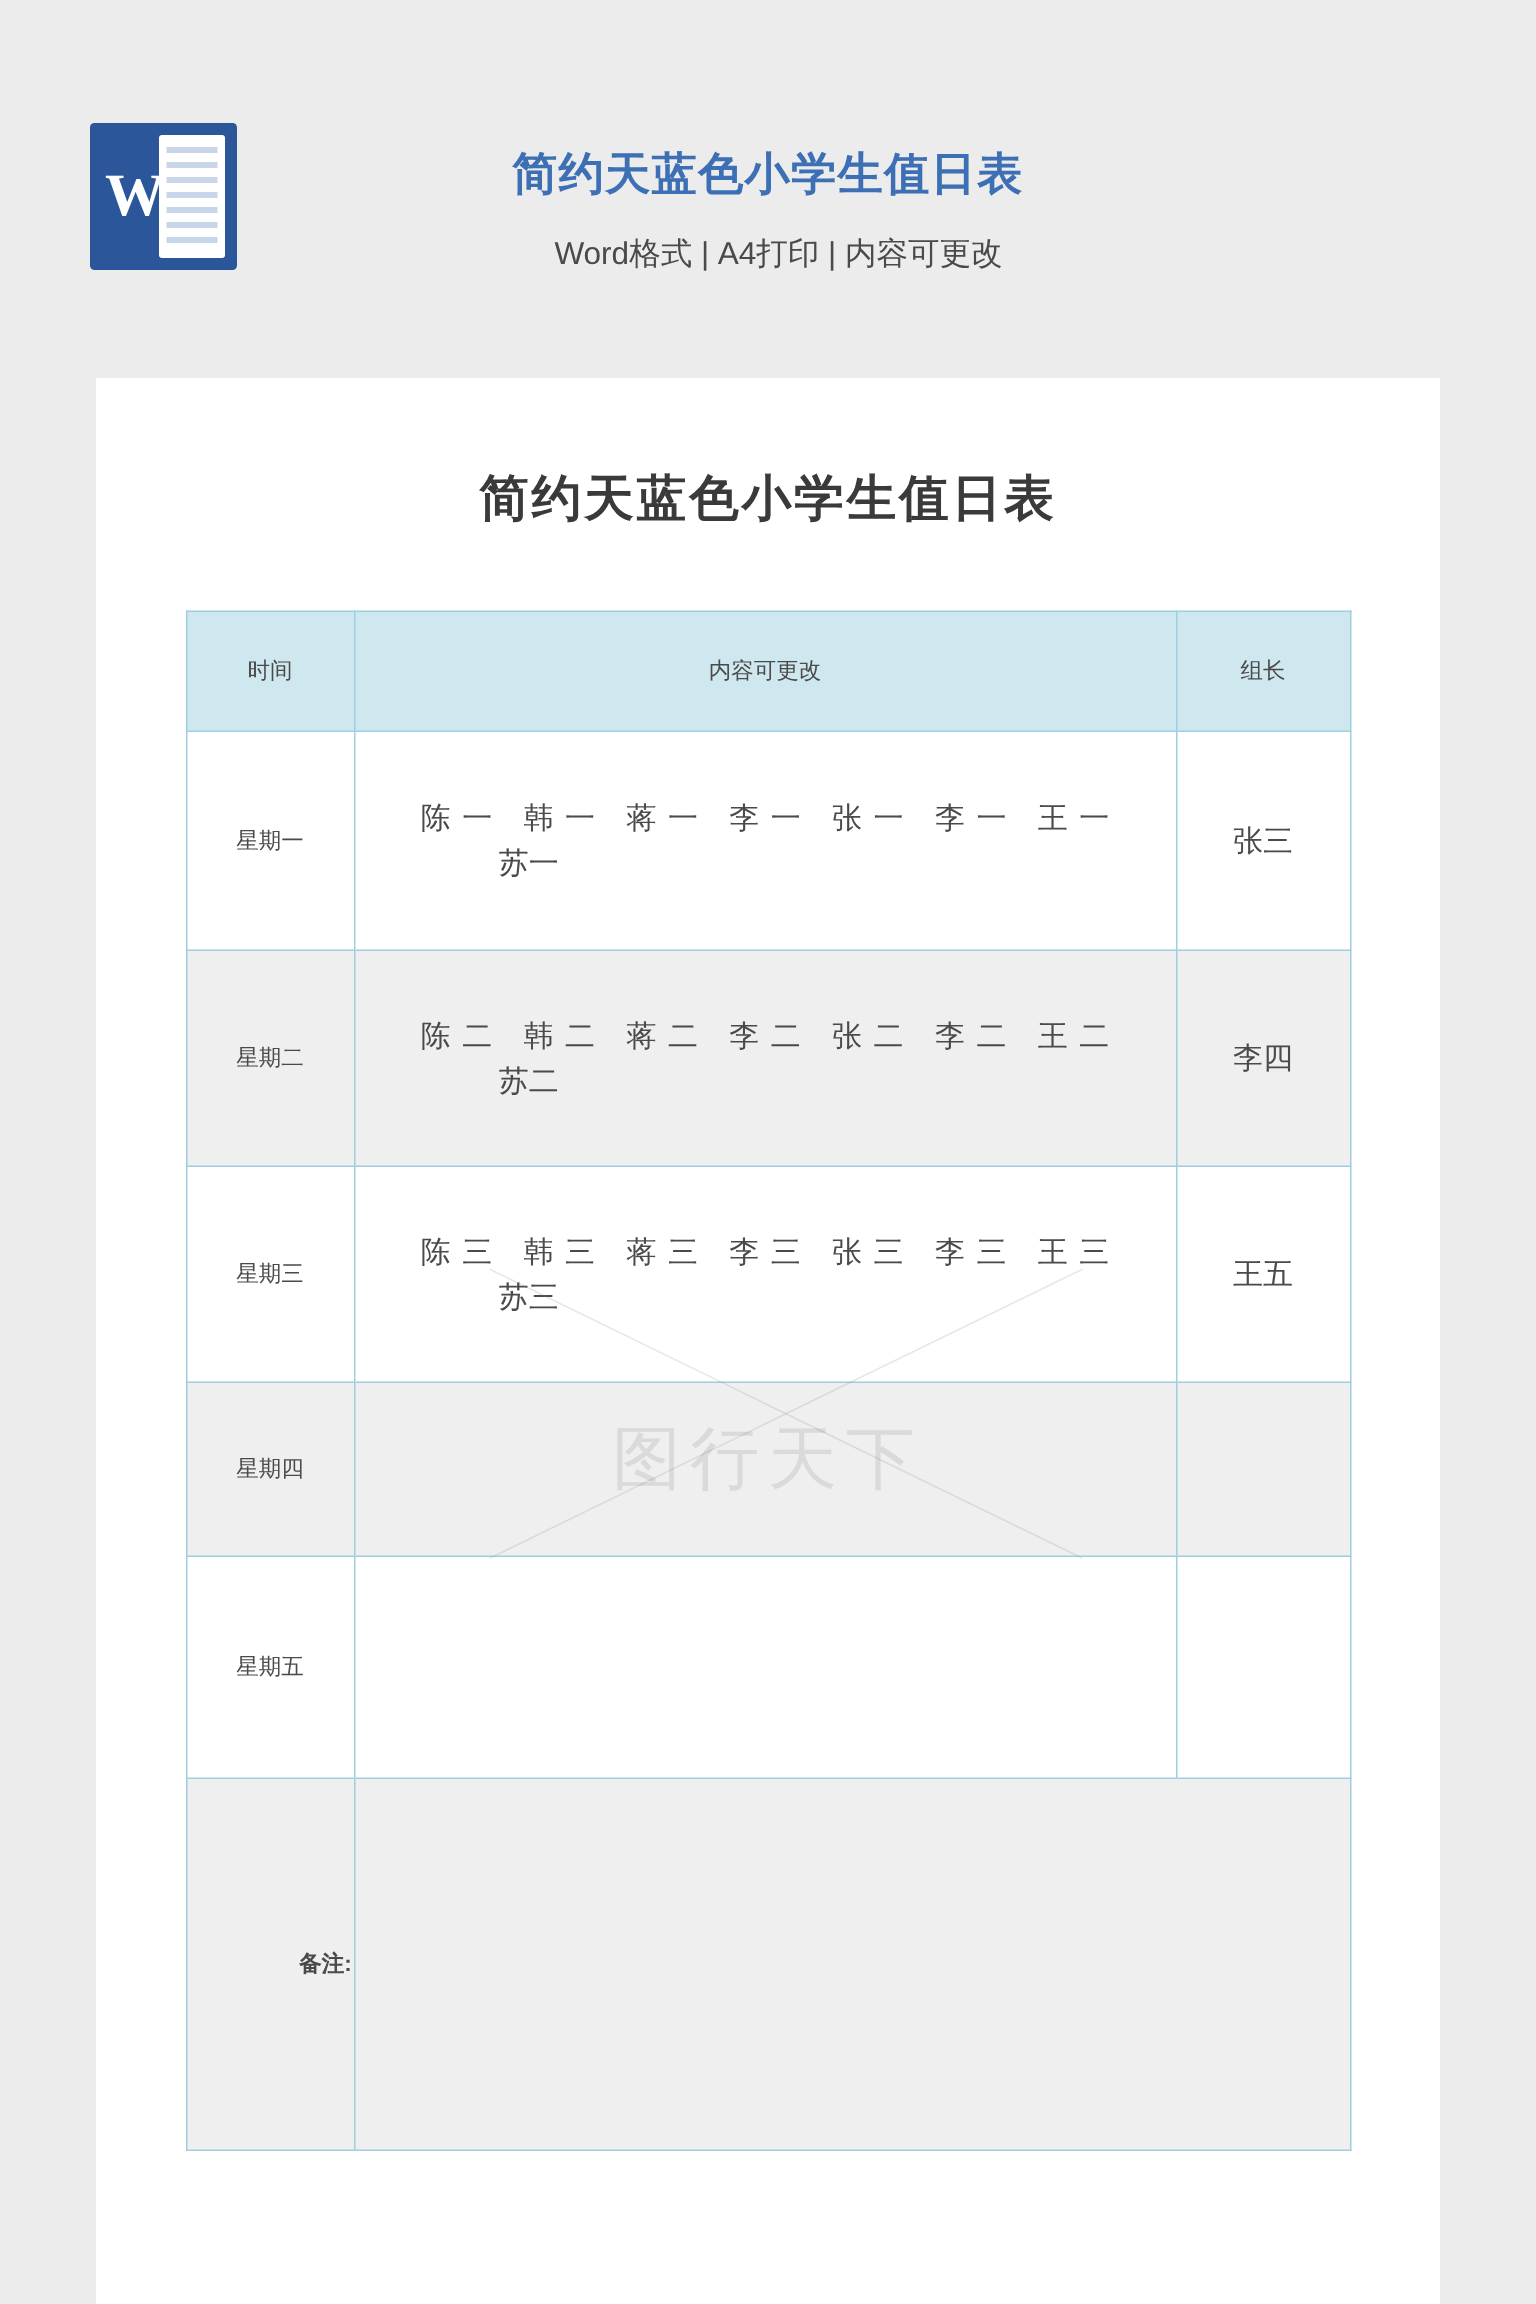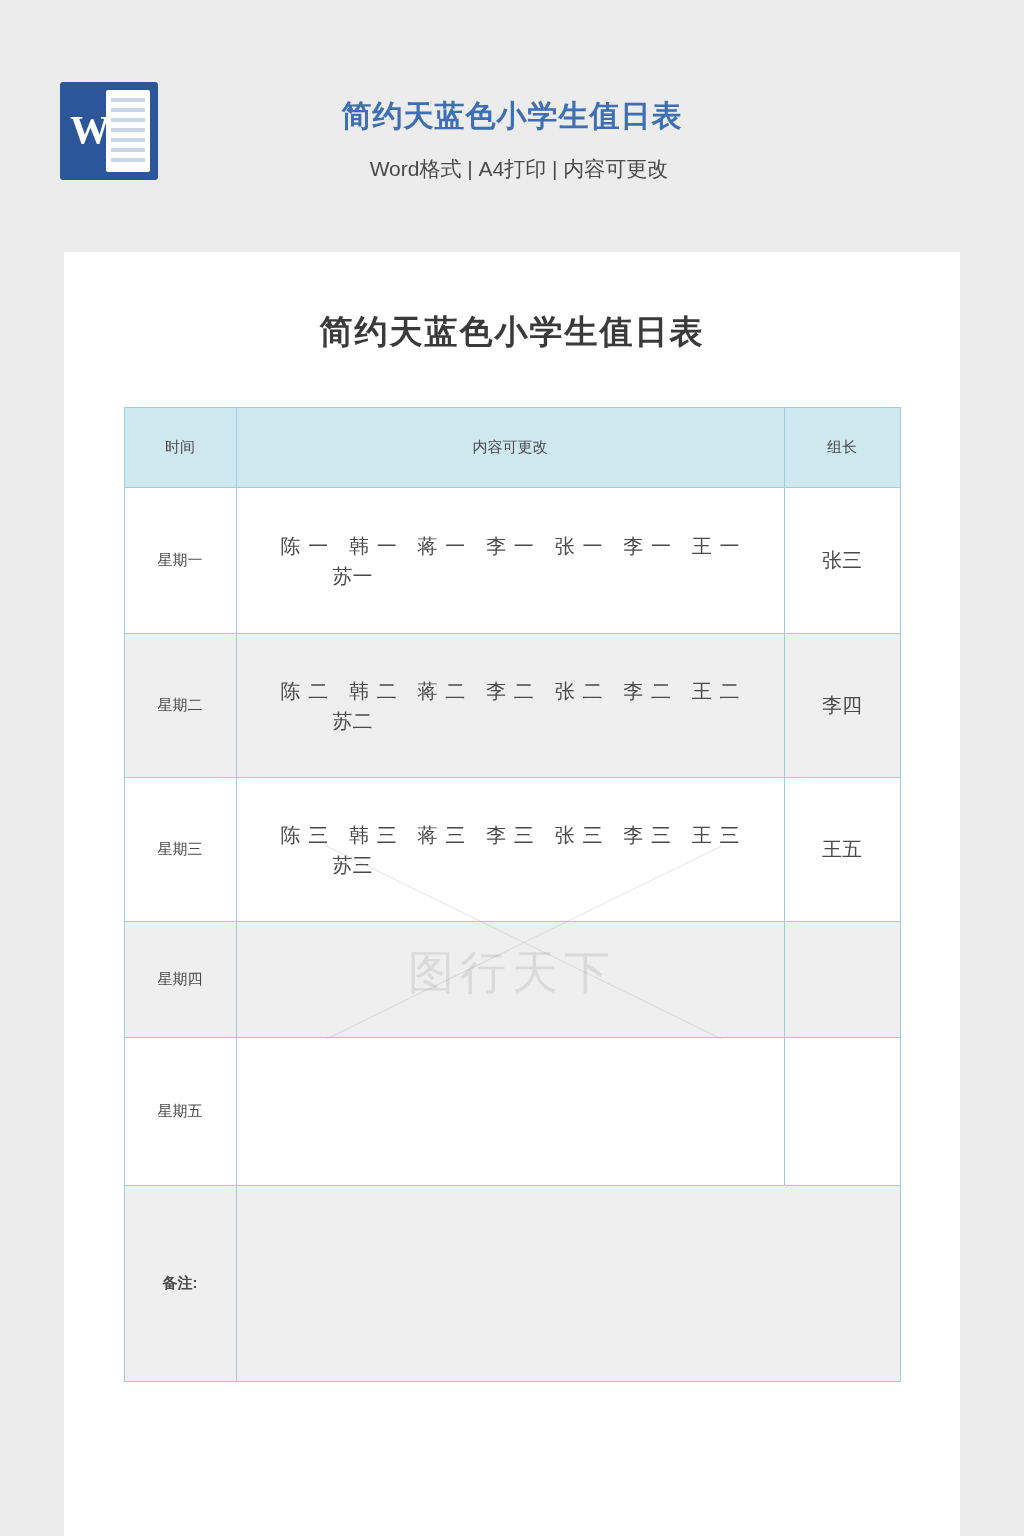--- a/index.html
+++ b/index.html
@@ -131,21 +131,21 @@
     text-align: left;
     padding-left: 52px;
   }
   tr.r-odd td { background: #ffffff; }
   tr.r-even td { background: #efefef; }
   tr.row-1 td { height: 146px; }
   tr.row-2 td { height: 144px; }
   tr.row-3 td { height: 144px; }
   tr.row-4 td { height: 116px; }
   tr.row-5 td { height: 148px; }
-  tr.row-note td { height: 196px; }
+  tr.row-note td { height: 248px; text-align: right; }
   tr.row-note td.note-label {
     font-size: 15px;
     font-weight: bold;
     background: #efefef;
   }
   tr.row-note td.note-body { background: #efefef; }
   tr.row-4 td.time-cell, tr.row-4 td.people-cell, tr.row-4 td.leader-cell { background:#efefef; }
   tr.row-5 td.time-cell, tr.row-5 td.people-cell, tr.row-5 td.leader-cell { background:#ffffff; }
 
   

